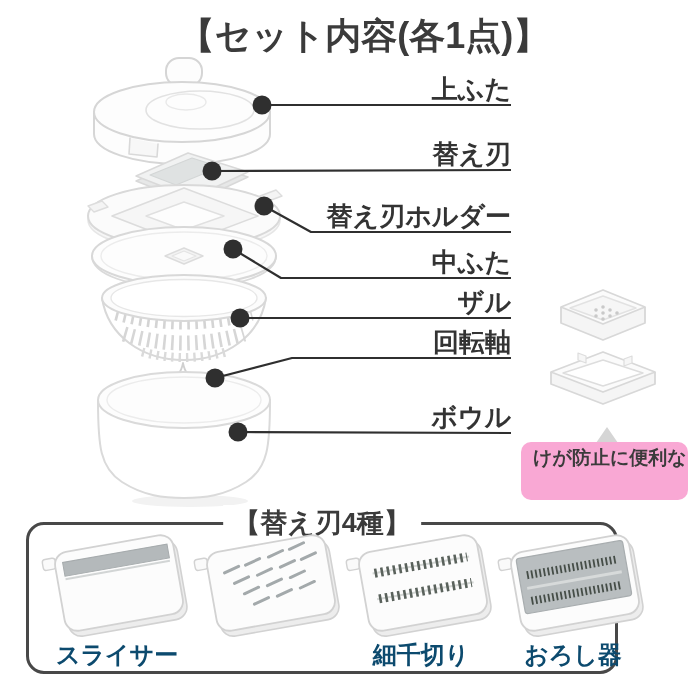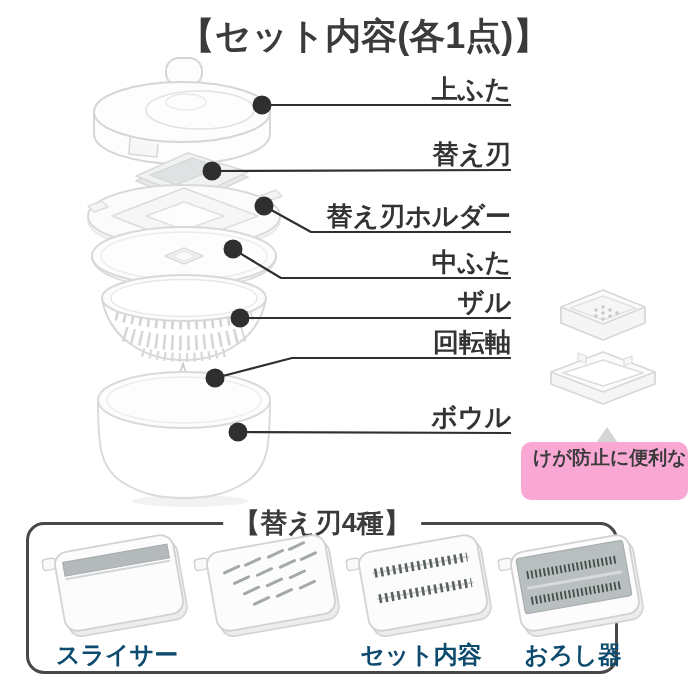--- a/index.html
+++ b/index.html
@@ -182,21 +182,21 @@
           <g transform="translate(78,52) rotate(-10)">
             <rect x="-57" y="-34" width="120" height="80" rx="13" fill="#ededed" stroke="#d2d2d2" stroke-width="1.6"></rect>
             <rect x="-72" y="-36" width="13" height="11" rx="3" fill="#fafafa" stroke="#d2d2d2" stroke-width="1.4"></rect>
             <rect x="-60" y="-40" width="120" height="80" rx="13" fill="#fcfcfc" stroke="#d2d2d2" stroke-width="1.8"></rect>
             <path d="M-48,-18 L50,-18" stroke="#d4d7d5" stroke-width="2"></path>
             <path d="M-46,-18 L48,-18" stroke="#5a625c" stroke-width="9" stroke-dasharray="2.6 3.6"></path>
             <path d="M-48,8 L50,8" stroke="#d4d7d5" stroke-width="2"></path>
             <path d="M-46,8 L48,8" stroke="#5a625c" stroke-width="9" stroke-dasharray="2.6 3.6"></path>
           </g>
         </svg>
-        <div class="blade-label">セット内容</div>
+        <div class="blade-label">細千切り</div>
       </div>
 
       <div class="blade-item">
         <svg width="152" height="108" viewBox="0 0 152 108" fill="none">
           <g transform="translate(78,52) rotate(-10)">
             <rect x="-57" y="-34" width="120" height="80" rx="13" fill="#ededed" stroke="#d2d2d2" stroke-width="1.6"></rect>
             <rect x="-72" y="-36" width="13" height="11" rx="3" fill="#fafafa" stroke="#d2d2d2" stroke-width="1.4"></rect>
             <rect x="-60" y="-40" width="120" height="80" rx="13" fill="#fcfcfc" stroke="#d2d2d2" stroke-width="1.8"></rect>
             <rect x="-54" y="-34" width="108" height="56" rx="3" fill="#b9bec0" stroke="#a8adaf" stroke-width="1.2"></rect>
             <path d="M-48,-3 L48,-3" stroke="#d7dada" stroke-width="3"></path>

